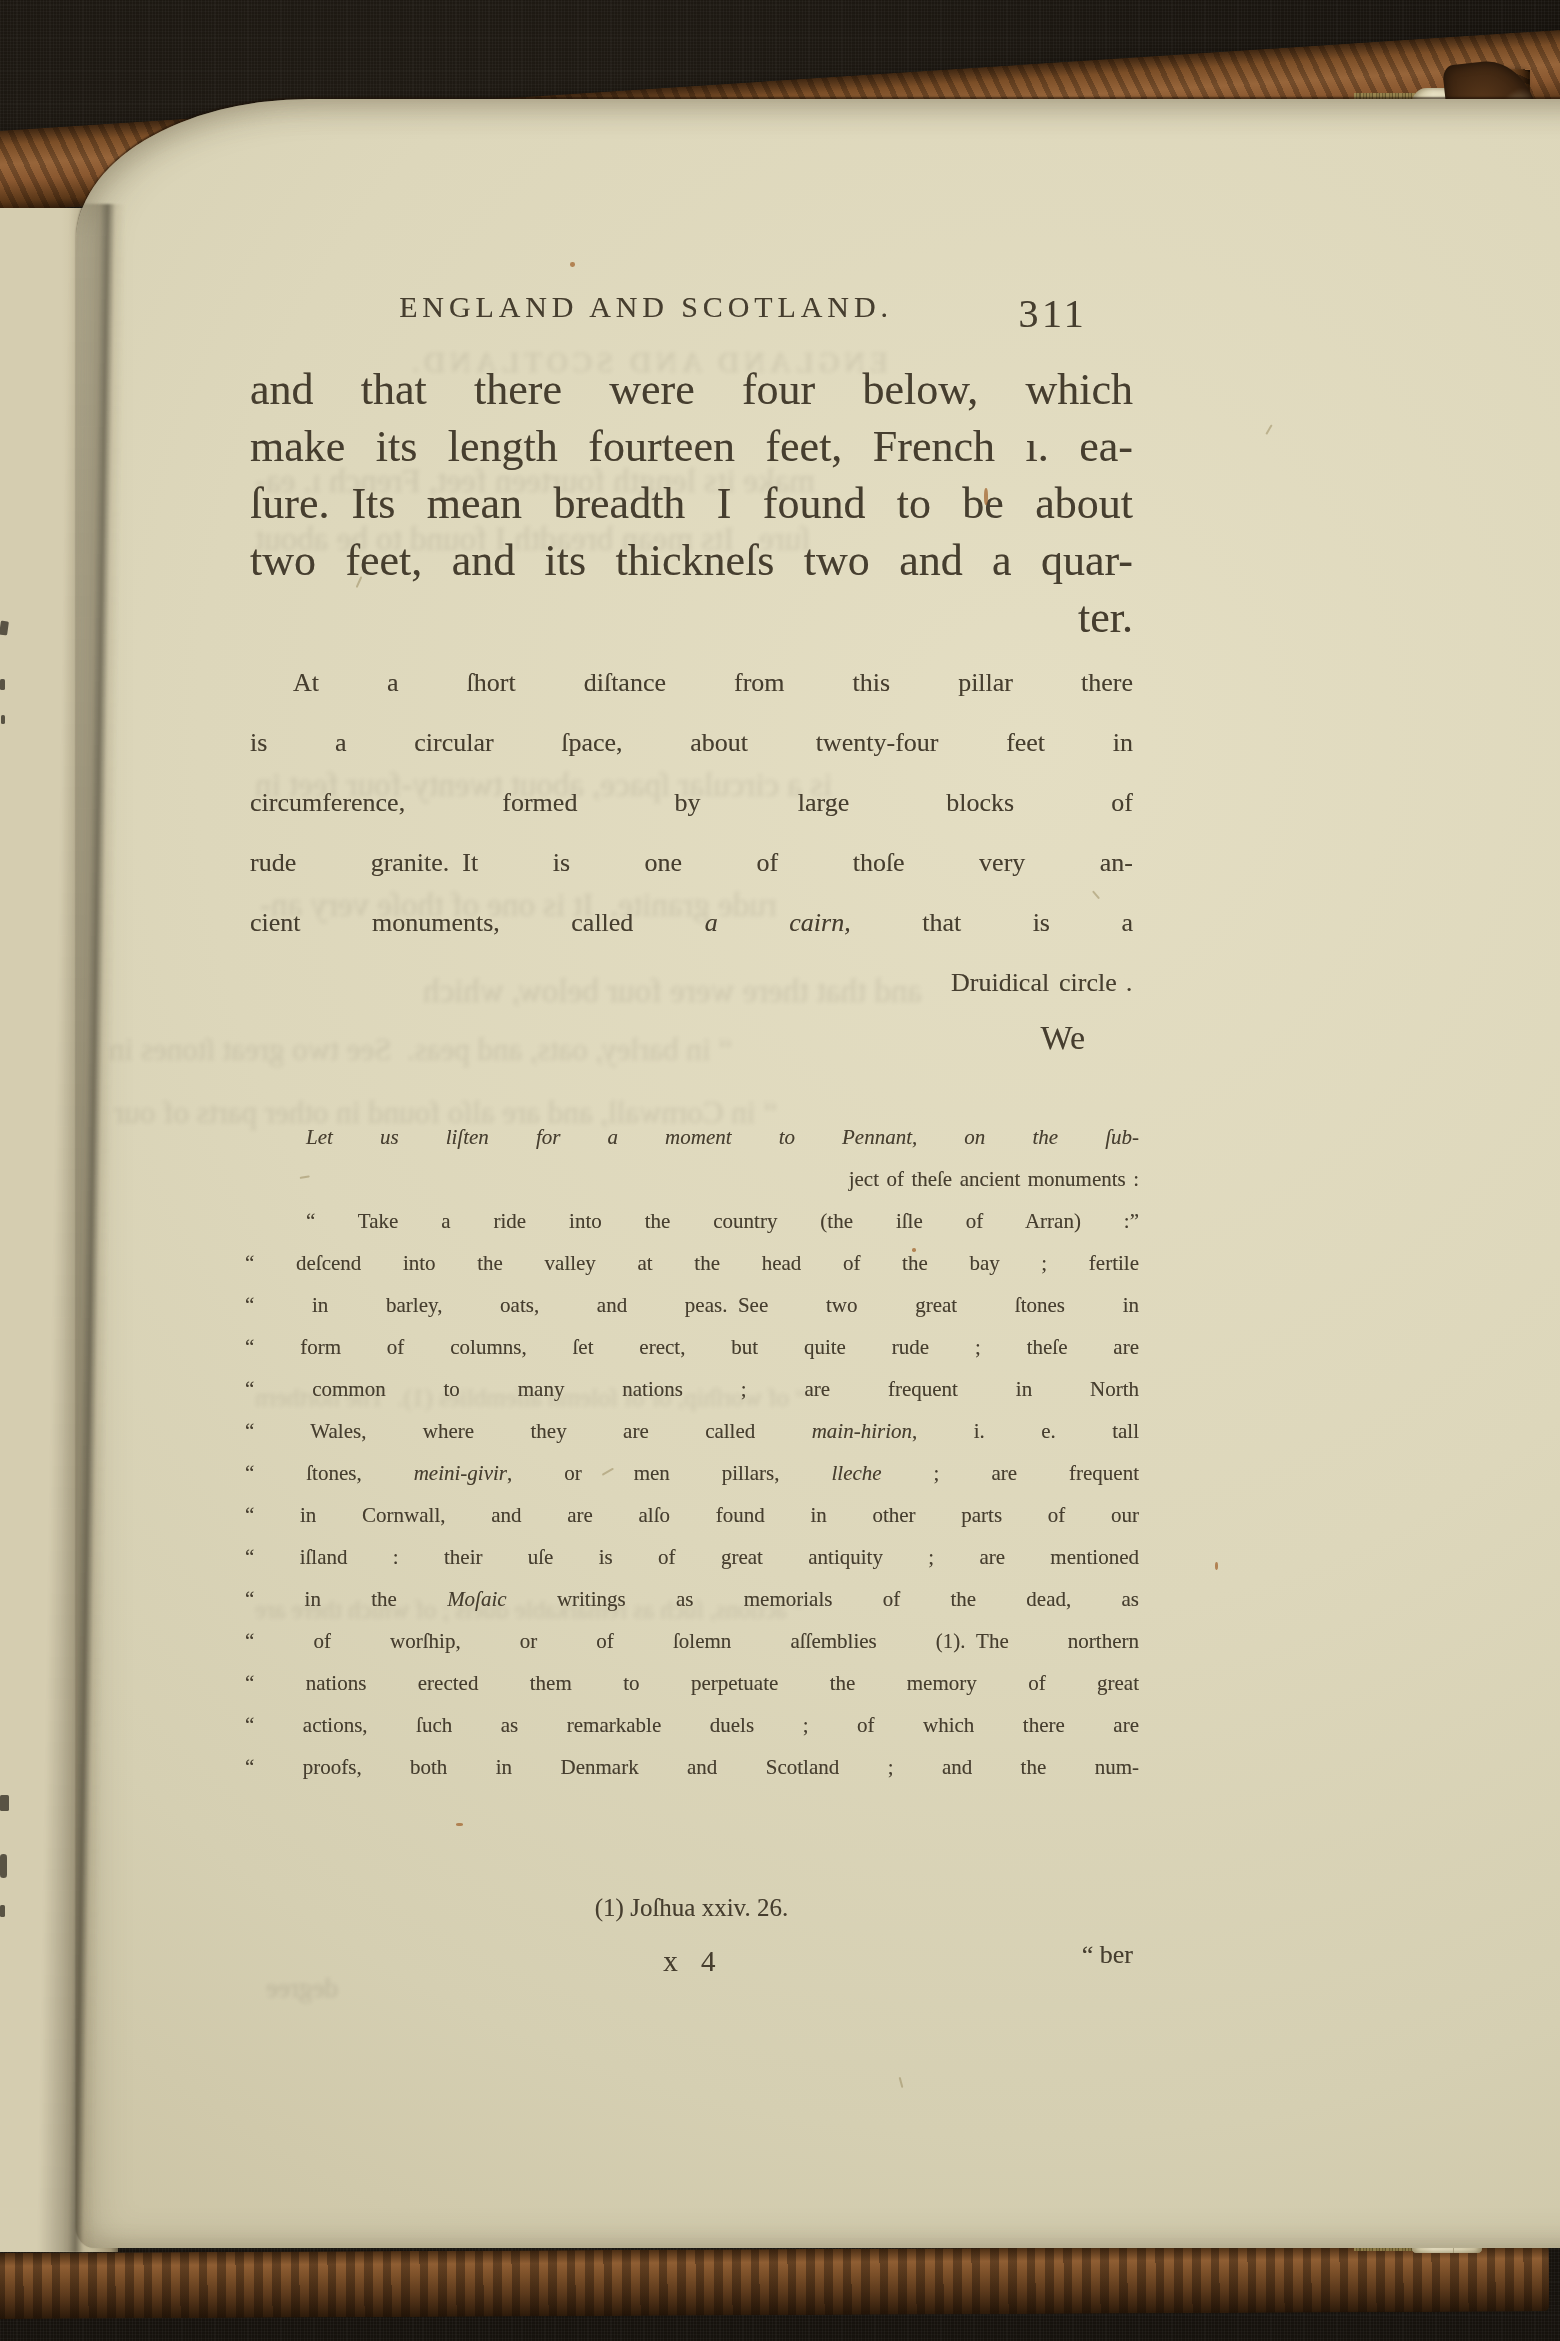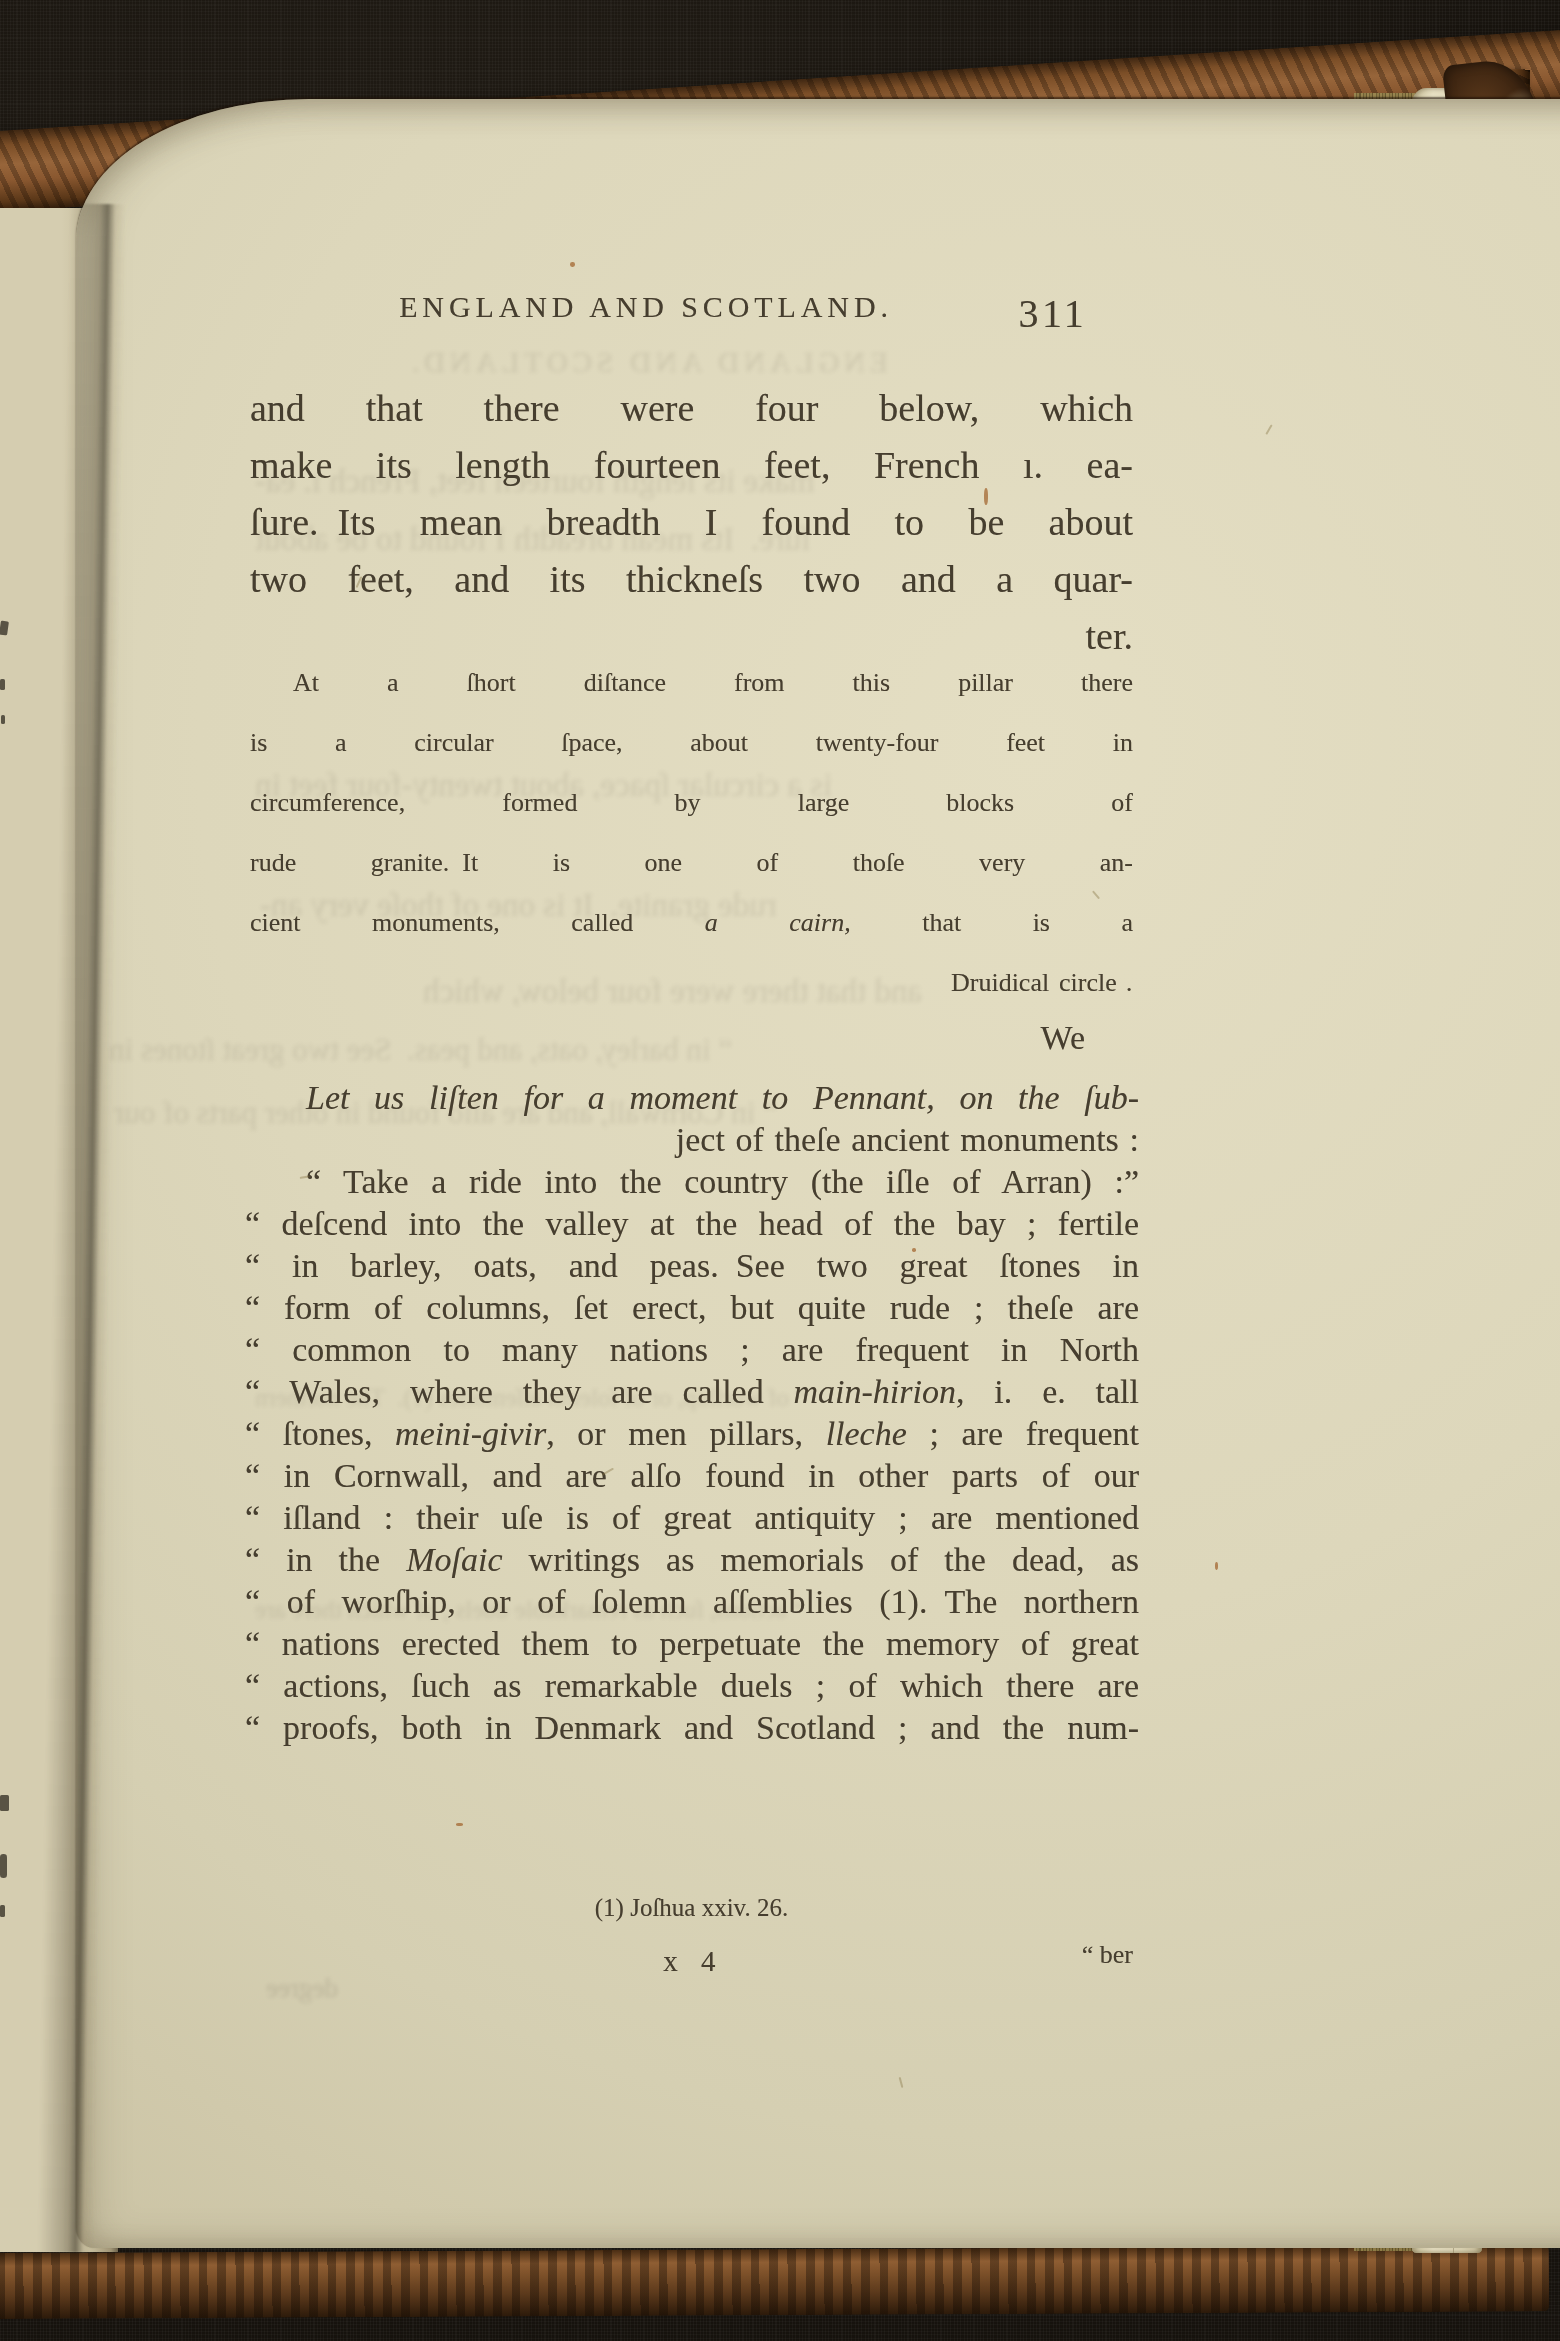--- a/index.html
+++ b/index.html
@@ -110,28 +110,28 @@
     filter:blur(1.1px);pointer-events:none;
   }
 
   
   .content{position:absolute;inset:0;color:#463e2f;text-shadow:0 0 0.5px rgba(60,50,35,.35);}
   .header-row{position:absolute;left:174px;top:191px;width:884px;height:47px;font-size:30px;letter-spacing:4.9px;}
   .header-row .title{display:block;text-align:center;transform:translateX(-46px);}
   .header-row .pagenum{position:absolute;right:47px;top:0;letter-spacing:3.3px;font-size:40px;}
 
   .para{position:absolute;left:174px;width:883px;}
-  .p1{top:281px;font-size:38px;line-height:57px;}
+  .p1{top:262px;font-size:44px;line-height:57px;}
   .p2{top:554px;font-size:26px;line-height:60px;}
   .line{text-align:justify;text-align-last:justify;word-spacing:3.3px;}
   .line.short{text-align:right;text-align-last:auto;}
   .ind-p{text-indent:43px;}
   .ind-f{text-indent:61px;}
   .cw-mid{position:absolute;left:174px;top:920px;width:883px;font-size:34px;text-align:right;padding-right:48px;box-sizing:border-box;}
-  .fn{position:absolute;left:169px;top:978px;width:894px;font-size:34px;line-height:42px;}
+  .fn{position:absolute;left:169px;top:1017px;width:894px;font-size:21px;line-height:42px;}
   .fn .line{word-spacing:2.2px;}
   .ref-line{position:absolute;left:174px;top:1795px;width:883px;text-align:center;font-size:25px;}
   .sig-line{position:absolute;left:174px;top:1846px;width:883px;text-align:center;font-size:29px;letter-spacing:4.3px;}
   .cw-bot{position:absolute;left:174px;top:1841px;width:883px;text-align:right;font-size:26px;}
 
   
   .ghost{position:absolute;transform:scaleX(-1);filter:blur(2.2px);opacity:.12;color:#4a4234;white-space:nowrap;pointer-events:none;}
 
   .speck{position:absolute;background:#a06028;border-radius:40%;opacity:.7;}
   .fiber{position:absolute;background:rgba(130,110,60,.38);border-radius:1.1px;}

